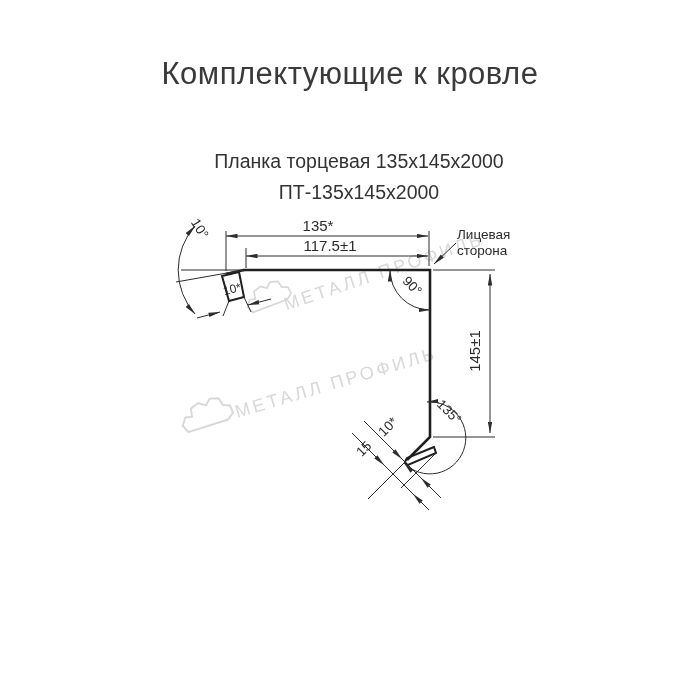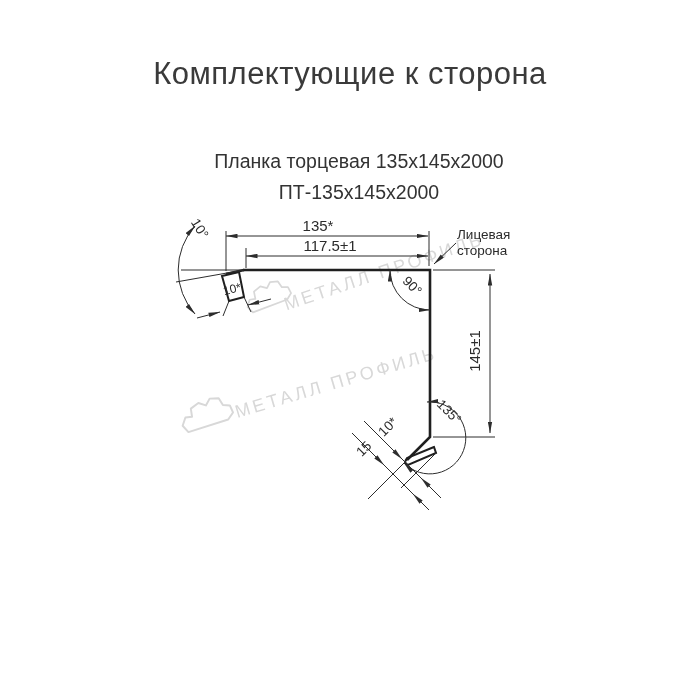--- a/index.html
+++ b/index.html
@@ -32,21 +32,21 @@
   #drawing text{fill:#2b2b2b;}
   .thin{stroke:#2d2d2d;stroke-width:1;fill:none;}
   .thick{stroke:#1f1f1f;stroke-width:2.6;fill:none;stroke-linejoin:miter;}
   .thick2{stroke:#1f1f1f;stroke-width:2;fill:none;stroke-linejoin:miter;}
 </style>
 </head>
 <body>
 
 <div id="stage">
 
-  <div class="page-title">Комплектующие к сторона</div>
+  <div class="page-title">Комплектующие к кровле</div>
   <div class="product-name">Планка торцевая 135х145х2000</div>
   <div class="product-sku">ПТ-135х145х2000</div>
 
   <div class="wm-text wm-text-1">МЕТАЛЛ ПРОФИЛЬ</div>
   <div class="wm-text wm-text-2">МЕТАЛЛ ПРОФИЛЬ</div>
   <svg class="wm-logo wm-logo-1" width="50" height="34" viewBox="0 0 52 34">
     <path d="M6 27 L2.5 20 L7 13.5 L13 14.5 L14 7 L22 4 L28 8 L33 3 L41 5 L43 12 L49 14 L50 21 L44 26 Z" fill="none" stroke="#d8d8d8" stroke-width="1.8" stroke-linejoin="round"></path>
   </svg>
   <svg class="wm-logo wm-logo-2" width="57" height="39" viewBox="0 0 52 34">
     <path d="M6 27 L2.5 20 L7 13.5 L13 14.5 L14 7 L22 4 L28 8 L33 3 L41 5 L43 12 L49 14 L50 21 L44 26 Z" fill="none" stroke="#d8d8d8" stroke-width="1.8" stroke-linejoin="round"></path>

